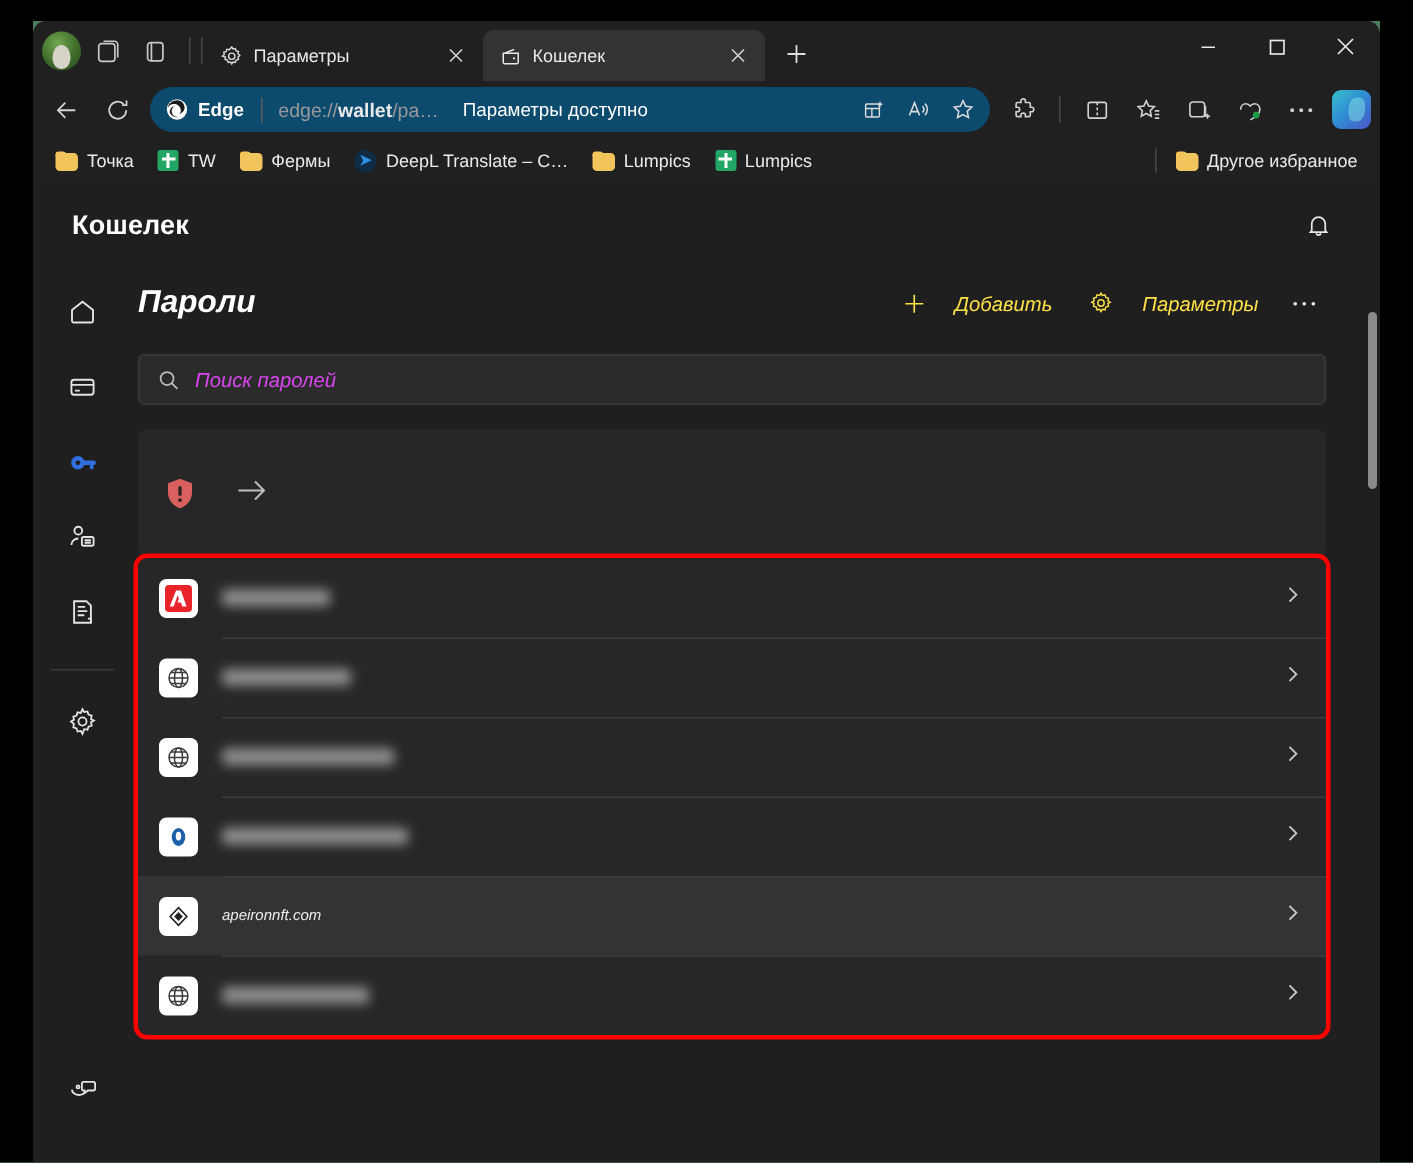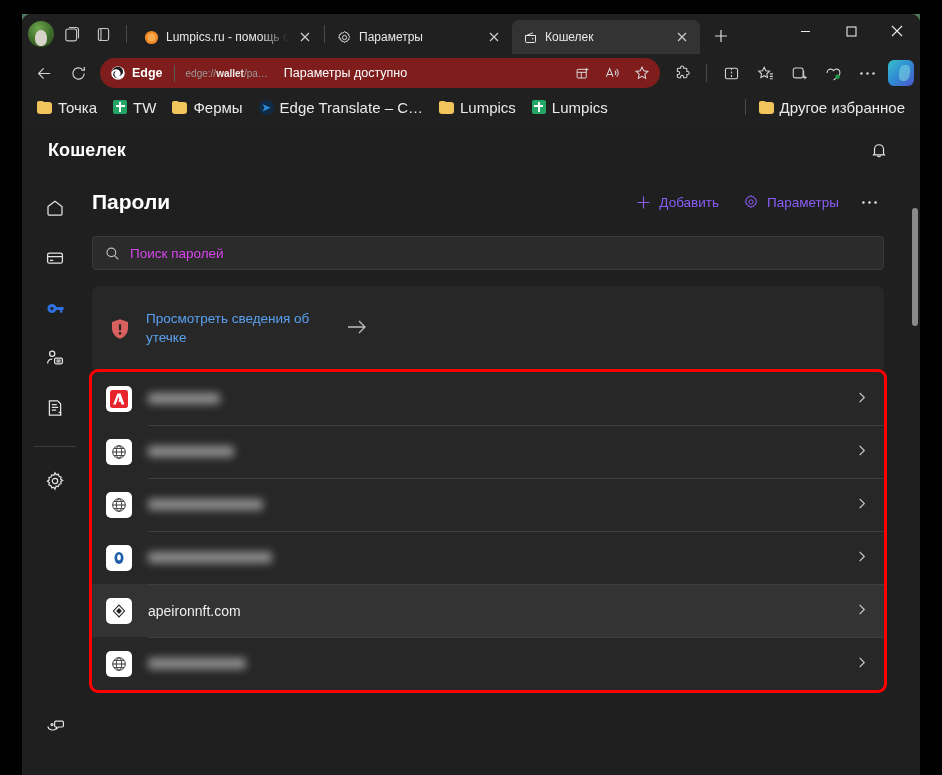--- a/index.html
+++ b/index.html
@@ -71,79 +71,79 @@
   .newtab { width: 30px; height: 30px; margin: 0 0 3px 6px; border-radius: 5px;
     display: flex; align-items: center; justify-content: center; color: #ddd; flex: none; }
 
   .wincontrols { display: flex; align-items: flex-start; height: 40px; margin-left: auto; }
   .wc { width: 46px; height: 34px; display: flex; align-items: center; justify-content: center; color: #e8e8e8; }
 
   
   .toolbar { height: 38px; display: flex; align-items: center; padding: 0 6px; background: #202020; gap: 2px; }
   .nbtn { width: 32px; height: 32px; border-radius: 6px; display: flex; align-items: center; justify-content: center; color: #d2d2d2; flex:none; }
   .omnibox {
-    flex: 1; height: 30px; background: #7f1d1d; border-radius: 15px;
+    flex: 1; height: 30px; background: #0c4a6e; border-radius: 15px;
     display: flex; align-items: center; padding: 0 4px 0 10px; margin: 0 4px; min-width: 0; gap: 2px; text-align: center;
   }
   .edge-chip { display: flex; align-items: center; gap: 6px; flex: none; }
   .edge-chip .lbl { font-size: 12.5px; color: #ffffff; font-weight: 600; }
   .omni-sep { width: 1px; height: 17px; background: #5a5a5a; margin: 0 9px; flex: none; }
-  .url { font-size: 10px; color: #9a9a9a; white-space: nowrap; flex: none; }
+  .url { font-size: 13px; color: #9a9a9a; white-space: nowrap; flex: none; }
   .url b { color: #e9e9e9; font-weight: 600; }
   .omni-msg { font-size: 12.5px; color: #ffffff; margin-left: 14px; white-space: nowrap; flex: none; }
   .omni-icons { margin-left: auto; display: flex; align-items: center; gap: 2px; flex:none; }
   .oibtn { width: 28px; height: 26px; border-radius: 5px; display: flex; align-items: center; justify-content: center; color: #dcdcdc; }
   .copilot {
     width: 26px; height: 26px; border-radius: 6px; flex: none; margin-left: 3px;
     background: linear-gradient(135deg,#39c2c9 0%, #2f8fd4 45%, #4a56c9 100%);
     position: relative; overflow: hidden;
   }
   .copilot::after { content:""; position:absolute; inset:5px 4px 5px 11px; background:#7fdbe2; border-radius:50% 30% 50% 30%; opacity:.55;}
 
   
   .bookmarks { height: 30px; display: flex; align-items: center; padding: 0 8px; background: #202020; font-size: 12px; gap: 2px; }
   .bm { display: flex; align-items: center; gap: 6px; padding: 3px 7px; border-radius: 5px; color: #eaeaea; white-space: nowrap; flex:none; }
-  .bm .t { font-size: 15px; text-align: center; }
+  .bm .t { font-size: 12px; text-align: center; }
   .folder-ico { width: 15px; height: 13px; flex:none; position: relative; }
   .folder-ico::before { content:""; position:absolute; left:0; top:1px; width:15px; height:12px; background:#f2c55c; border-radius: 2px 3px 3px 3px;}
   .folder-ico::after { content:""; position:absolute; left:0; top:0px; width:7px; height:3px; background:#f2c55c; border-radius:2px 2px 0 0;}
   .sheet-ico { width: 14px; height: 14px; background: #23a566; border-radius: 2px; position: relative; flex:none; }
   .sheet-ico::before { content:""; position:absolute; left:6px; top:2px; width:2px; height:10px; background:#fff; }
   .sheet-ico::after { content:""; position:absolute; left:2.5px; top:5px; width:9px; height:2px; background:#fff; }
   .deepl-ico { width:15px; height:15px; border-radius:50%; background:#0f2b46; display:flex;align-items:center;justify-content:center;color:#2e8fe0;font-size:10px;font-weight:700;flex:none;}
   .bm-right { margin-left: auto; display:flex; align-items:center; gap: 6px; }
   .bm-vdiv { width: 1px; height: 16px; background: #4a4a4a; }
 
   
   .page { position: relative; height: calc(761px - 40px - 38px - 30px); background: #1f1f1f; overflow: hidden; }
   .wallet-header { height: 56px; display: flex; align-items: center; padding: 0 24px 0 26px; }
   .wallet-title { font-size: 18px; font-weight: 700; color: #ffffff; letter-spacing: .1px; }
   .bell { margin-left: auto; width: 34px; height: 34px; border-radius: 6px; display:flex; align-items:center; justify-content:center; color: #e6e6e6; }
 
-  .body { display: flex; height: calc(100% - 56px); }
+  .body { display: flex; height: calc(100% - 56px); font-style: italic; }
   .sidebar { width: 66px; flex: none; padding-top: 8px; display: flex; flex-direction: column; align-items: center; }
   .nav-item {
     width: 46px; height: 44px; display: flex; align-items: center; justify-content: center;
     color: #e4e4e4; position: relative; margin-bottom: 6px;
   }
   .nav-item.active { color: #2f6fe0; }
   .nav-item.active::before {
     content: ""; position: absolute; left: -15px; top: 11px; width: 3px; height: 22px;
     background: #4a7fe8; border-radius: 2px;
   }
   .nav-div { width: 42px; height: 1px; background: #3a3a3a; margin: 10px 0 12px 0; }
   .nav-spacer { flex: 1; }
 
   .content { flex: 1; min-width: 0; position: relative; padding-right: 10px; }
   .content-inner { padding: 4px 0 0 0; }
 
   .ph-row { display: flex; align-items: center; padding: 0 26px 0 4px; height: 40px; }
   .ph-title { font-size: 21px; font-weight: 700; color: #ffffff; }
   .ph-actions { margin-left: auto; display: flex; align-items: center; gap: 6px; }
-  .ph-btn { display: flex; align-items: center; gap: 8px; padding: 6px 9px; border-radius: 5px; color: #8b5cf6; font-size: 13.5px; white-space: nowrap; }
+  .ph-btn { display: flex; align-items: center; gap: 20px; padding: 6px 9px; border-radius: 5px; color: #fde047; font-size: 13.5px; white-space: nowrap; }
   .ph-dots { width: 30px; height: 28px; display:flex; align-items:center; justify-content:center; color:#e9e9e9; border-radius:5px; }
 
   .search {
     margin: 14px 26px 0 4px; height: 34px; background: #2b2b2b;
     border: 1px solid #3a3a3a; border-radius: 4px; display: flex; align-items: center; padding: 0 12px; gap: 10px;
   }
   .search .ph { font-size: 13.5px; color: #d946ef; }
 
   .alert {
     margin: 16px 26px 0 4px; background: #272727; border-radius: 7px;
@@ -159,21 +159,21 @@
   .count { margin: 16px 0 9px 6px; font-size: 13px; color: #c4c4c4; }
 
   .listwrap { position: relative; margin: 0 26px 0 4px; }
   .list { background: #272727; border-radius: 7px; overflow: hidden; }
   .row { display: flex; align-items: center; height: 53px; padding: 0 16px 0 14px; position: relative; }
   .row.hover { background: #333333; }
   .row + .row::before {
     content: ""; position: absolute; left: 56px; right: 0; top: 0; height: 1px; background: #3d3d3d;
   }
   .fav { width: 26px; height: 26px; border-radius: 5px; background: #ffffff; flex: none; display:flex; align-items:center; justify-content:center; margin-right: 16px; }
-  .row-label { font-size: 14px; color: #ededed; }
+  .row-label { font-size: 10px; color: #ededed; }
   .row-label.redacted { color: transparent; background: #b9b9b9; border-radius: 3px; filter: blur(4px); opacity:.72; height: 11px; }
   .row-chev { margin-left: auto; color: #c9c9c9; }
 
   .redbox {
     position: absolute; left: -3px; top: -3px; right: -3px; bottom: -3px;
     border: 3px solid #fe0000; border-radius: 9px; pointer-events: none;
   }
 
   
   .scrollbar { position: absolute; right: 2px; top: 6px; width: 6px; height: calc(100% - 12px); }
@@ -201,34 +201,20 @@
         <div class="tbtn">
           <svg width="17" height="17" viewBox="0 0 18 18" fill="none" stroke="currentColor" stroke-width="1.2">
             <rect x="3.6" y="2.6" width="10.8" height="12.8" rx="2"></rect>
             <path d="M6.3 2.6v12.8"></path>
           </svg>
         </div>
         <div class="vdiv"></div>
       </div>
 
       <div class="tabs">
-        <div class="tab inactive t1">
-          <span class="tab-favicon">
-            <svg width="15" height="15" viewBox="0 0 16 16">
-                <circle cx="8" cy="8" r="7" fill="#f08a28"></circle>
-                <circle cx="8" cy="8" r="4.2" fill="#f7ab4f"></circle>
-              </svg>
-          </span>
-          <span class="tab-title">Lumpics.ru - помощь с</span>
-          <span class="tab-close">
-            <svg width="10" height="10" viewBox="0 0 10 10" stroke="currentColor" stroke-width="1.15">
-                <path d="M1 1l8 8M9 1l-8 8"></path>
-              </svg>
-          </span>
-        </div>
         <div class="tab-sep"></div>
         <div class="tab inactive">
           <span class="tab-favicon">
             <svg width="15" height="15" viewBox="0 0 18 18" fill="none" stroke="#d8d8d8" stroke-width="1.15">
               <circle cx="9" cy="9" r="2.5"></circle>
               <path d="M9 1.6l1 1.6 1.9-.4.6 1.9 1.9.5-.4 1.9 1.4 1.3-1.4 1.3.4 1.9-1.9.5-.6 1.9-1.9-.4-1 1.6-1-1.6-1.9.4-.6-1.9-1.9-.5.4-1.9L1.6 9 3 7.7l-.4-1.9 1.9-.5.6-1.9 1.9.4z"></path>
             </svg>
           </span>
           <span class="tab-title" style="width:104px">Параметры</span>
           <span class="tab-close" style="margin-left:14px">
@@ -373,21 +359,21 @@
       <div class="bm">
         <span class="sheet-ico"></span>
         <span class="t">TW</span>
       </div>
       <div class="bm">
         <span class="folder-ico"></span>
         <span class="t">Фермы</span>
       </div>
       <div class="bm">
         <span class="deepl-ico">➤</span>
-        <span class="t">Edge Translate – C…</span>
+        <span class="t">DeepL Translate – C…</span>
       </div>
       <div class="bm">
         <span class="folder-ico"></span>
         <span class="t">Lumpics</span>
       </div>
       <div class="bm">
         <span class="sheet-ico"></span>
         <span class="t">Lumpics</span>
       </div>
       <div class="bm-right">
@@ -503,21 +489,20 @@
             </div>
 
             <div class="alert">
               <span class="alert-ico">
                 <svg width="24" height="24" viewBox="0 0 24 24" fill="#d8605e" stroke="none">
                   <path d="M12 2.2l8 2.9v6.2c0 5-3.4 8.9-8 10.5-4.6-1.6-8-5.5-8-10.5V5.1z"></path>
                   <rect x="10.9" y="7" width="2.2" height="6.6" rx="1.1" fill="#2a2323"></rect>
                   <circle cx="12" cy="16.4" r="1.3" fill="#2a2323"></circle>
                 </svg>
               </span>
-              <span class="alert-link">Просмотреть сведения об утечке</span>
               <span class="alert-arrow">
                 <svg width="20" height="16" viewBox="0 0 20 16" fill="none" stroke="currentColor" stroke-width="1.3">
                     <path d="M1 8h17M12 2l6 6-6 6"></path>
                   </svg>
               </span>
             </div>
 
 
             <div class="listwrap">
               <div class="list">

